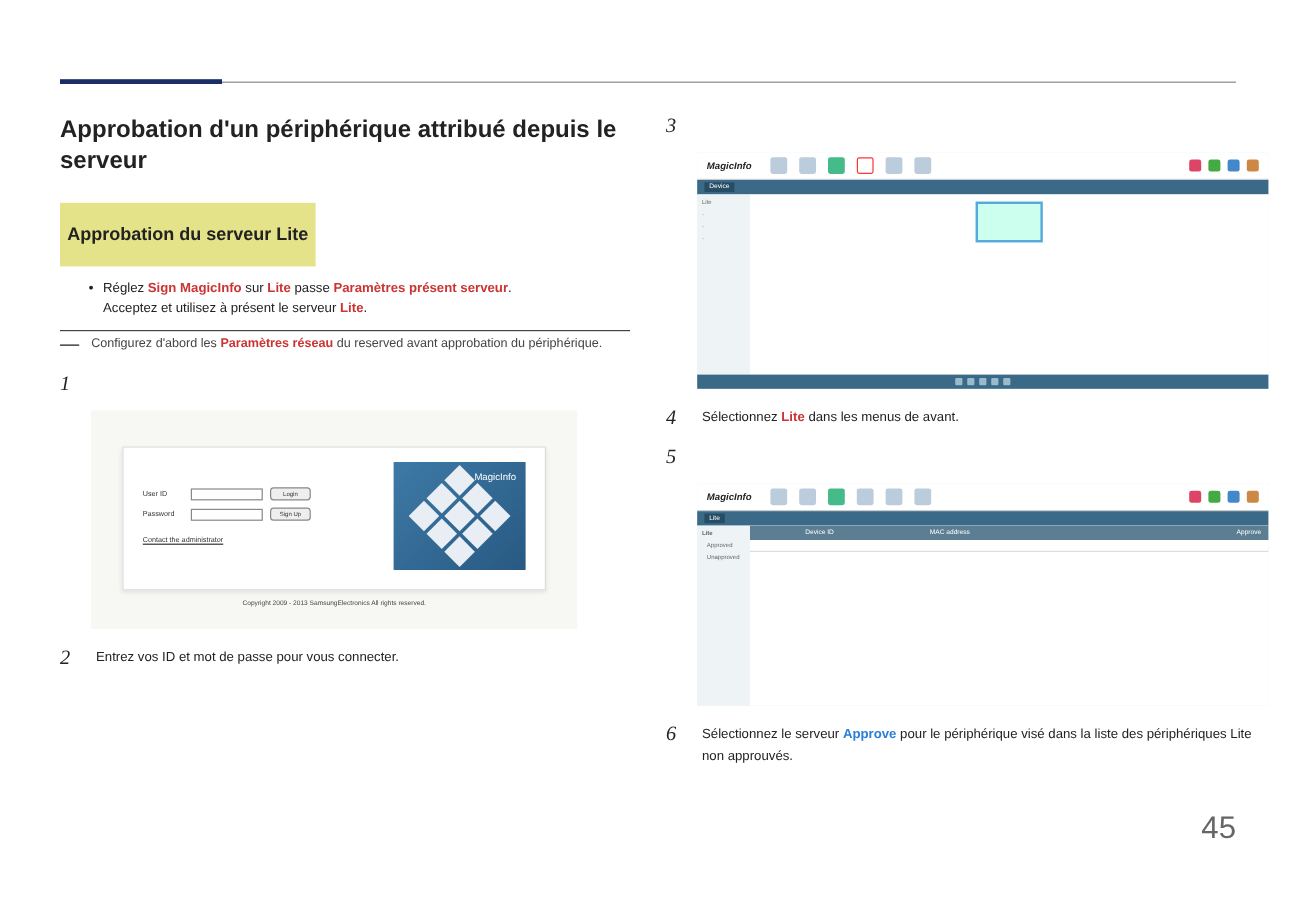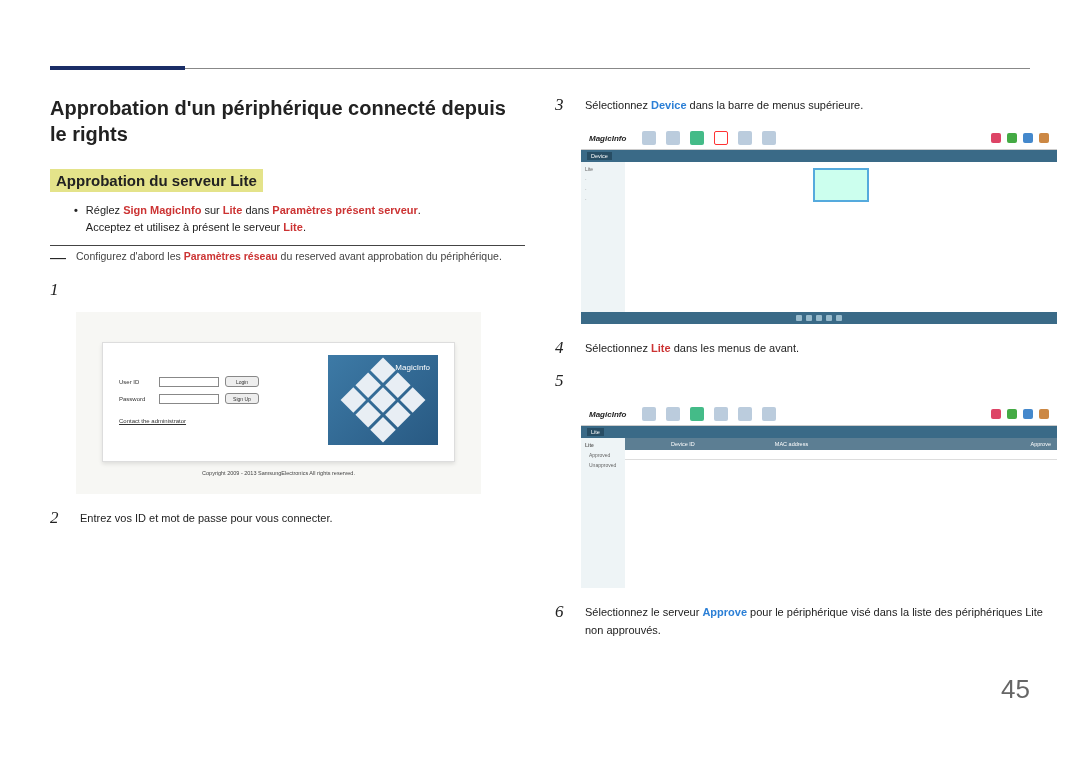--- a/index.html
+++ b/index.html
@@ -34,21 +34,21 @@
     font-size: 20px;
     font-weight: 700;
     line-height: 1.3;
     margin-bottom: 22px;
   }
   .sub-h {
     display: inline-block;
     background: #e4e38a;
     font-size: 15px;
     font-weight: 700;
-    padding: 3px 6px;
+    padding: 18px 6px;
     margin-bottom: 10px;
   }
   .bullet-row { display: flex; gap: 8px; margin-left: 24px; margin-bottom: 4px; font-size: 11px; line-height: 1.5; }
   .bullet-dot { font-weight: 700; color: #222; }
   .hl-red { color: #c33; font-weight: 700; }
   .hl-blue { color: #2b7fd6; font-weight: 700; }
   .rule-with-note {
     display: flex; align-items: flex-start; gap: 10px;
     margin-top: 10px; margin-bottom: 14px;
     border-top: 1px solid #444; padding-top: 4px;
@@ -142,27 +142,27 @@
   }
 </style>
 </head>
 <body>
 
 <div class="top-rule"></div>
 <div class="top-accent"></div>
 
 <div class="page">
   <div class="col-l">
-    <h1>Approbation d'un périphérique connecté depuis le rights</h1>
+    <h1>Approbation d'un périphérique attribué depuis le serveur</h1>
     <div class="sub-h">Approbation du serveur Lite</div>
 
     <div class="bullet-row">
       <span class="bullet-dot">•</span>
       <span>
-        <span>Réglez </span><span class="hl-red">Sign MagicInfo</span><span> sur </span><span class="hl-red">Lite</span><span> dans </span><span class="hl-red">Paramètres présent serveur</span><span>.</span><br>
+        <span>Réglez </span><span class="hl-red">Sign MagicInfo</span><span> sur </span><span class="hl-red">Lite</span><span> passe </span><span class="hl-red">Paramètres présent serveur</span><span>.</span><br>
         <span>Acceptez et utilisez à présent le serveur </span><span class="hl-red">Lite</span><span>.</span>
       </span>
     </div>
 
     <div class="rule-with-note">
       <span class="rule-dash">―</span>
       <span class="note-text">
         <span>Configurez d'abord les </span><span class="hl-red">Paramètres réseau</span><span> du reserved avant approbation du périphérique.</span>
       </span>
     </div>
@@ -207,23 +207,20 @@
 
     <div class="step">
       <div class="step-num">2</div>
       <div class="step-text">Entrez vos ID et mot de passe pour vous connecter.</div>
     </div>
   </div>
 
   <div class="col-r">
     <div class="step">
       <div class="step-num">3</div>
-      <div class="step-text">
-        <span>Sélectionnez </span><span class="hl-blue">Device</span><span> dans la barre de menus supérieure.</span>
-      </div>
     </div>
 
     <div class="dash-fig">
       <div class="dash-top">
         <span class="dash-logo">MagicInfo</span>
         <div class="dash-licons">
           <div class="li-ic"></div>
           <div class="li-ic"></div>
           <div class="li-ic" style="background:#4b8"></div>
           <div class="li-ic" style="border:1px solid #f33;background:#fff"></div>

